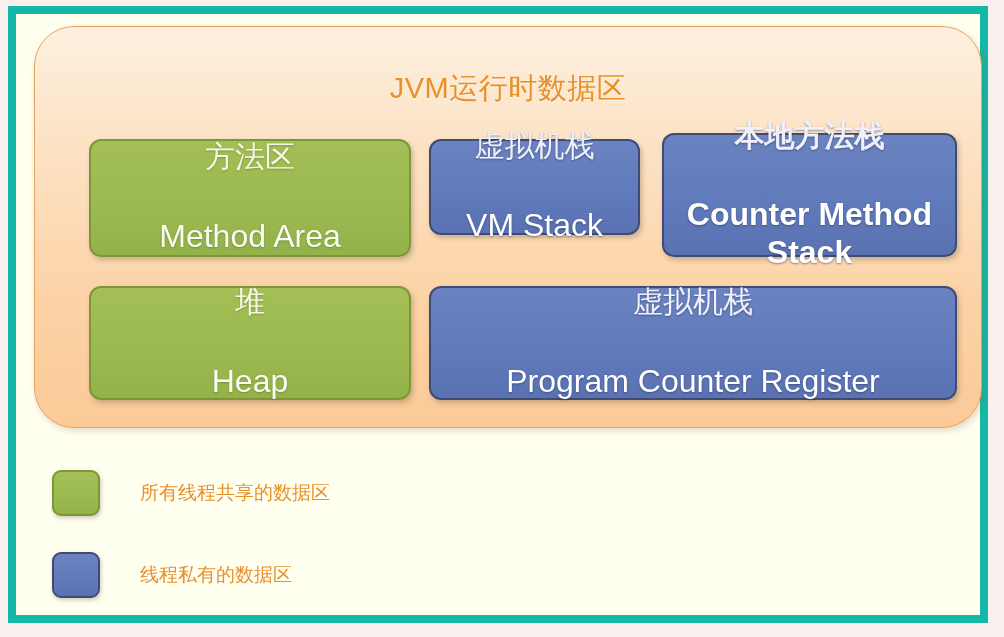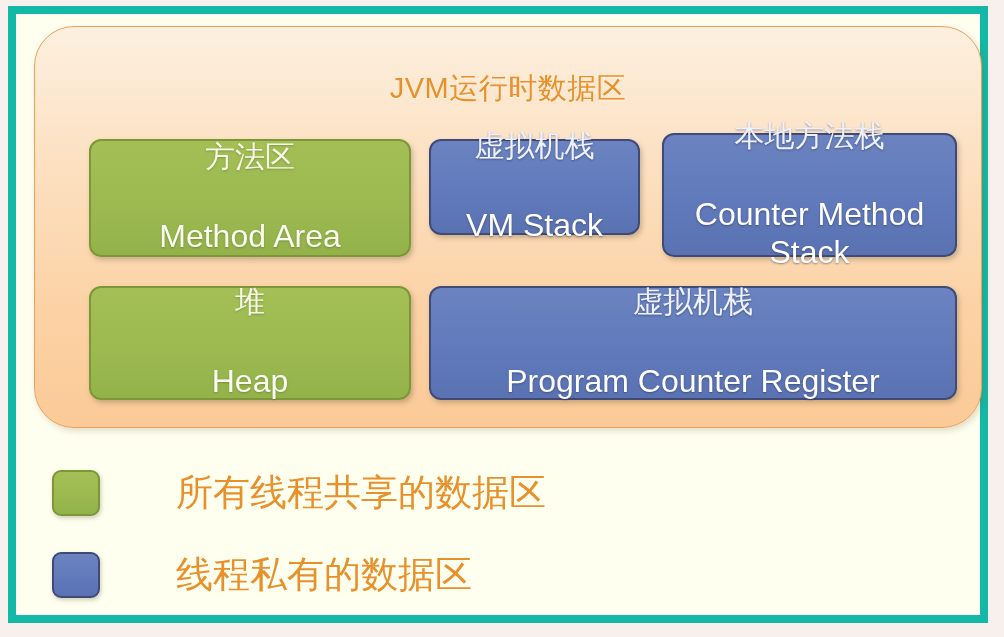--- a/index.html
+++ b/index.html
@@ -98,21 +98,21 @@
     padding: 0 6px;
   }
   .mem-box.private .box-en {
     color: #ffffff;
     text-shadow: 0 1px 2px rgba(30, 35, 70, 0.45);
   }
 
   
   #box-method-area      { left: 54px;  top: 112px; width: 322px; height: 118px; }
   #box-vm-stack         { left: 394px; top: 112px; width: 211px; height: 96px; }
-  #box-native-stack     { left: 627px; top: 106px; width: 295px; height: 124px; }
+  #box-native-stack     { left: 627px; top: 106px; width: 295px; height: 124px; font-weight: bold; }
   #box-heap             { left: 54px;  top: 259px; width: 322px; height: 114px; }
   #box-pc-register      { left: 394px; top: 259px; width: 528px; height: 114px; }
 
   
   #legend {
     position: absolute;
     left: 36px;
     top: 438px;
     width: 600px;
   }
@@ -131,22 +131,22 @@
   }
   .legend-swatch.shared {
     background: linear-gradient(to bottom, #a3bf55 0%, #9cba50 55%, #93b24a 100%);
     border: 2px solid #7d9637;
   }
   .legend-swatch.private {
     background: linear-gradient(to bottom, #6b83c0 0%, #607abb 55%, #5a72b2 100%);
     border: 2px solid #3f4a77;
   }
   .legend-label {
-    margin-left: 76px;
-    font-size: 37px;
+    margin-left: 40px;
+    font-size: 19px;
     color: #e8912a;
     text-shadow: 0 1px 1px rgba(255, 255, 255, 0.5);
     white-space: nowrap;
   }
 </style>
 </head>
 <body>
 
 <div id="diagram-frame">
   <div id="diagram-canvas">

